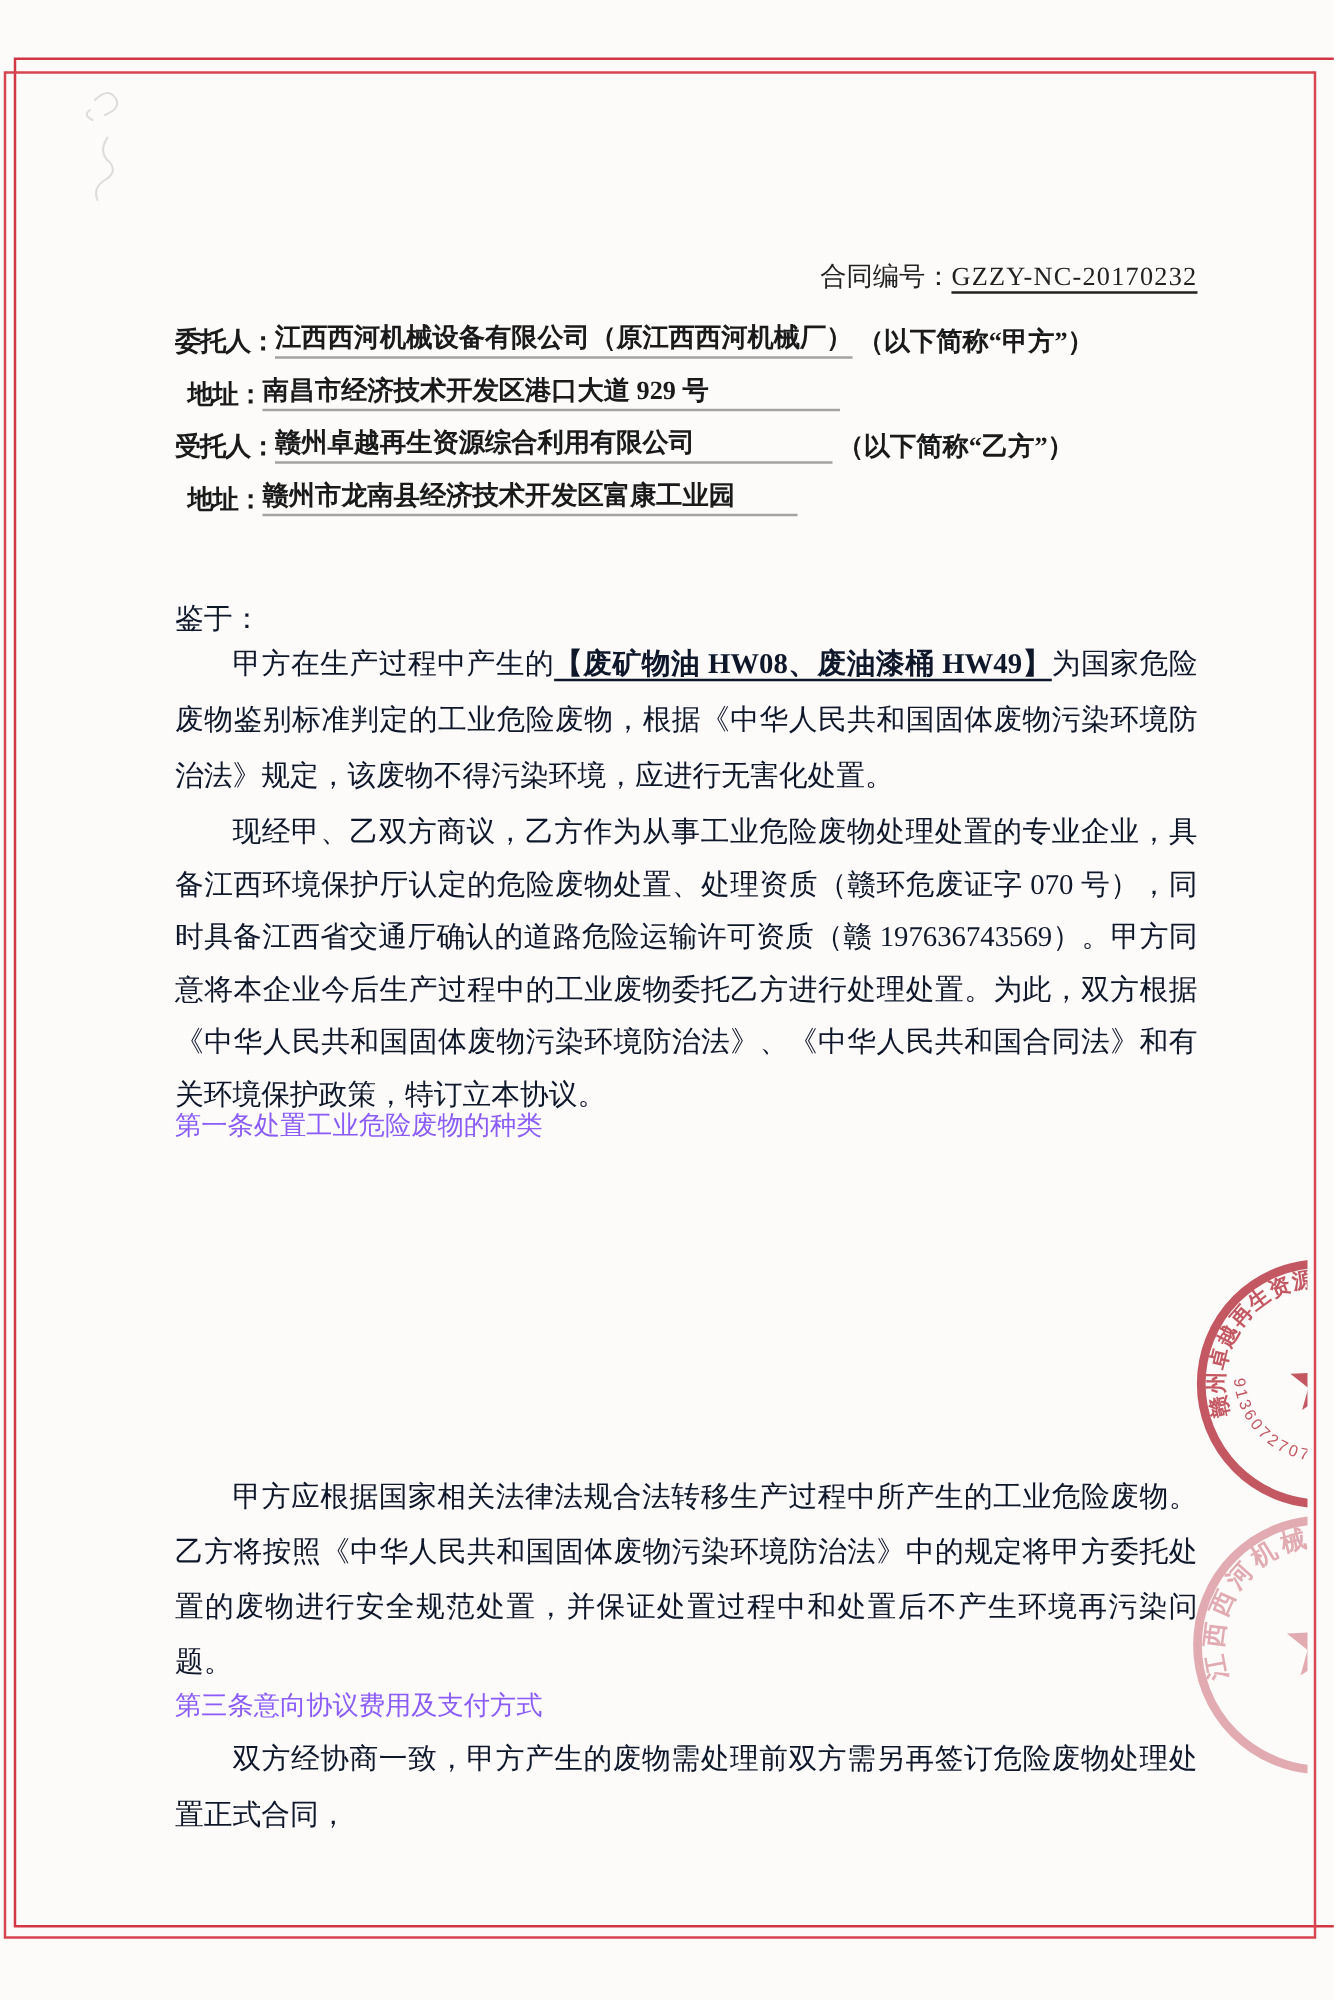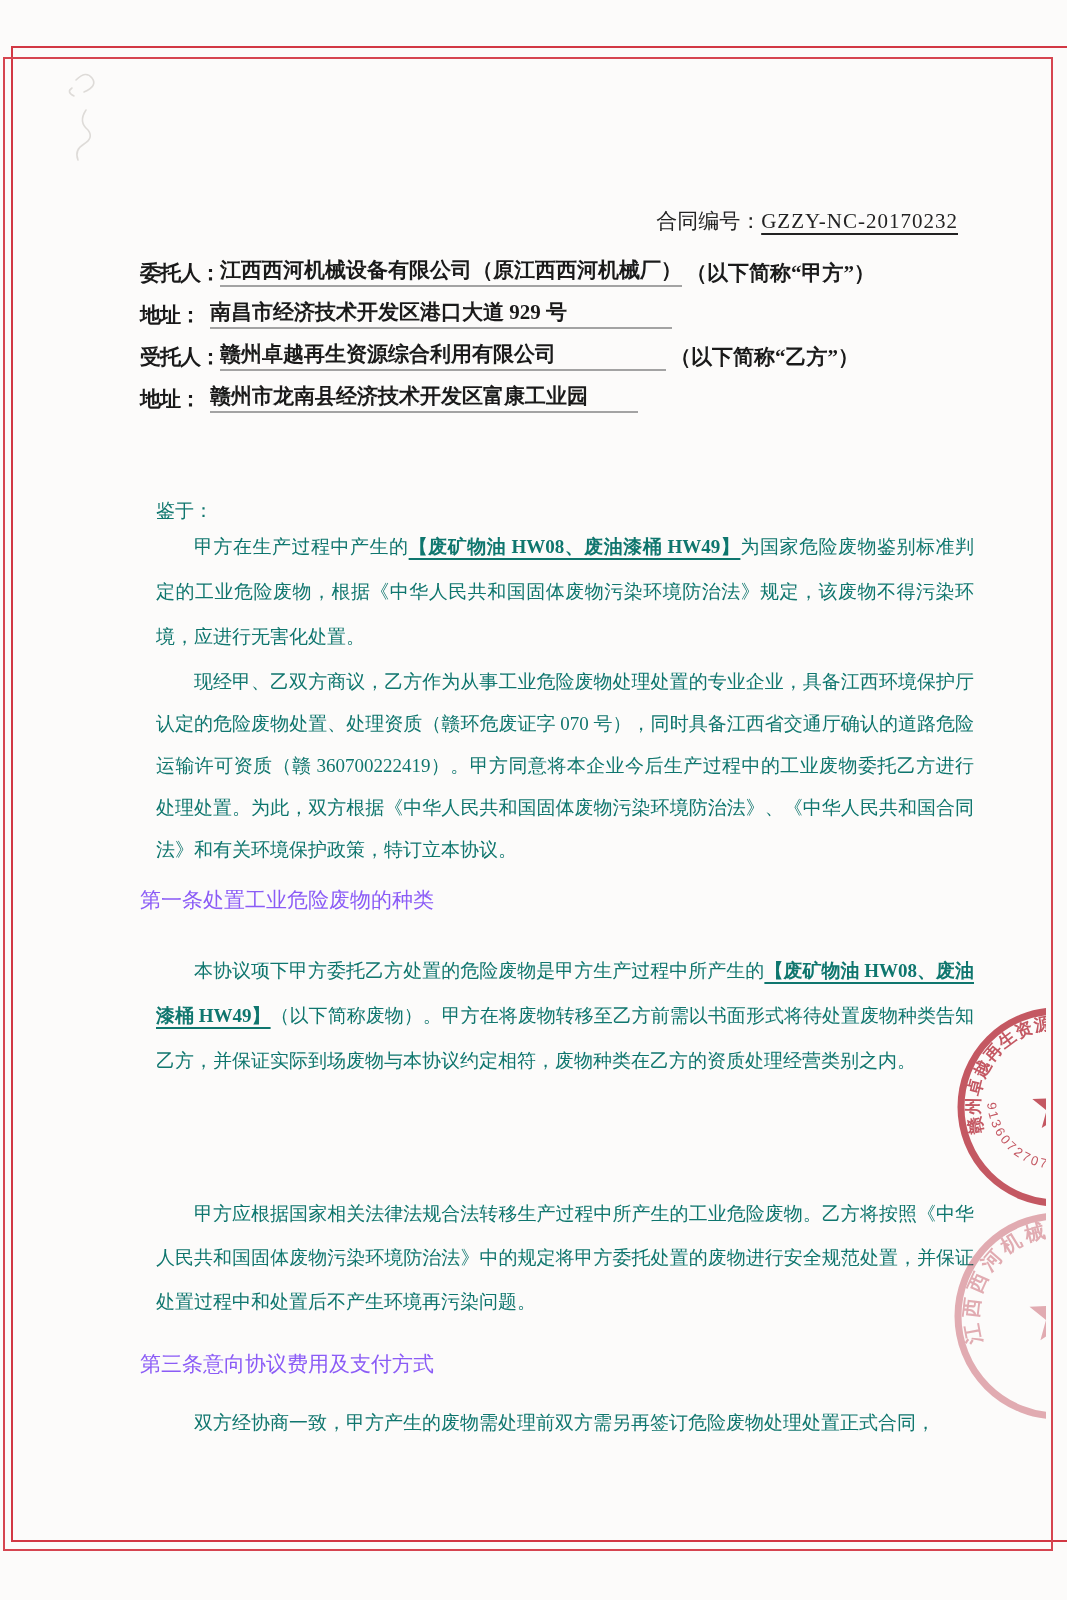--- a/index.html
+++ b/index.html
@@ -20,31 +20,31 @@
   }
   .contract-no{
     position:absolute;top:207px;left:140px;width:818px;text-align:right;
     font-size:21px;color:#222;
   }
   .contract-no .code{
     text-decoration:underline;text-underline-offset:5px;text-decoration-thickness:1.5px;
     letter-spacing:1px;font-weight:500;
   }
   .parties{position:absolute;top:245px;left:140px;width:880px;font-size:21px;font-weight:700;color:#1a1a1a;}
-  .prow{display:flex;align-items:flex-end;height:42px;white-space:nowrap;}
+  .prow{display:flex;align-items:flex-end;height:42px;white-space:nowrap;text-align:right;}
   .plabel{flex:0 0 70px;letter-spacing:-1px;}
   .pvalue{border-bottom:2px solid #a3a3a3;padding-bottom:1px;}
   .ext0{padding-right:0;}
   .ext50{padding-right:50px;}
   .ext105{padding-right:105px;}
   .ext110{padding-right:110px;}
   .psuffix{margin-left:4px;margin-top:11px;}
   .para{
-    position:absolute;left:140px;width:818px;margin:16px;
-    font-size:19px;line-height:45px;text-align:justify;word-break:break-all;color:#0f766e;
+    position:absolute;left:140px;width:818px;margin:0;
+    font-size:23px;line-height:45px;text-align:justify;word-break:break-all;color:#0f172a;
   }
   .indent{text-indent:2em;}
   .tight{line-height:42px;}
   .heading{position:absolute;left:140px;width:818px;font-size:21px;color:#8b5cf6;}
   .hl{
     font-weight:700;
     text-decoration:underline;text-underline-offset:5px;text-decoration-thickness:2px;
   }
   
   .stamp-clip{position:absolute;left:0;top:0;width:1046px;height:1600px;overflow:hidden;pointer-events:none;}
@@ -91,24 +91,23 @@
       <span class="plabel">地址：</span>
       <span class="pvalue ext50">赣州市龙南县经济技术开发区富康工业园</span>
       <span class="psuffix"></span>
     </div>
   </div>
 
   <div class="para" style="top:472px;">鉴于：</div>
 
   <p class="para indent" style="top:508px;"><span>甲方在生产过程中产生的</span><span class="hl">【废矿物油 HW08、废油漆桶 HW49】</span><span>为国家危险废物鉴别标准判定的工业危险废物，根据《中华人民共和国固体废物污染环境防治法》规定，该废物不得污染环境，应进行无害化处置。</span></p>
 
-  <p class="para indent tight" style="top:645px;">现经甲、乙双方商议，乙方作为从事工业危险废物处理处置的专业企业，具备江西环境保护厅认定的危险废物处置、处理资质（赣环危废证字 070 号），同时具备江西省交通厅确认的道路危险运输许可资质（赣 360700222419）。甲方同意将本企业今后生产过程中的工业废物委托乙方进行处理处置。为此，双方根据《中华人民共和国固体废物污染环境防治法》、《中华人民共和国合同法》和有关环境保护政策，特订立本协议。</p>
+  <p class="para indent tight" style="top:645px;">现经甲、乙双方商议，乙方作为从事工业危险废物处理处置的专业企业，具备江西环境保护厅认定的危险废物处置、处理资质（赣环危废证字 070 号），同时具备江西省交通厅确认的道路危险运输许可资质（赣 197636743569）。甲方同意将本企业今后生产过程中的工业废物委托乙方进行处理处置。为此，双方根据《中华人民共和国固体废物污染环境防治法》、《中华人民共和国合同法》和有关环境保护政策，特订立本协议。</p>
 
   <div class="heading" style="top:886px;">第一条处置工业危险废物的种类</div>
-  <p class="para indent" style="top:932px;"><span>本协议项下甲方委托乙方处置的危险废物是甲方生产过程中所产生的</span><span class="hl">【废矿物油 HW08、废油漆桶 HW49】</span><span>（以下简称废物）。甲方在将废物转移至乙方前需以书面形式将待处置废物种类告知乙方，并保证实际到场废物与本协议约定相符，废物种类在乙方的资质处理经营类别之内。</span></p>
 
   <p class="para indent" style="top:1176px;line-height:44px;">甲方应根据国家相关法律法规合法转移生产过程中所产生的工业危险废物。乙方将按照《中华人民共和国固体废物污染环境防治法》中的规定将甲方委托处置的废物进行安全规范处置，并保证处置过程中和处置后不产生环境再污染问题。</p>
 
   <div class="heading" style="top:1350px;">第三条意向协议费用及支付方式</div>
   <p class="para indent" style="top:1384px;">双方经协商一致，甲方产生的废物需处理前双方需另再签订危险废物处理处置正式合同，</p>
 
   <div class="stamp-clip">
 
     <svg class="stamp stamp1" width="224" height="224" viewBox="0 0 224 224">
       <circle cx="112" cy="112" r="96" fill="none" stroke="#c4505c" stroke-width="7"></circle>

